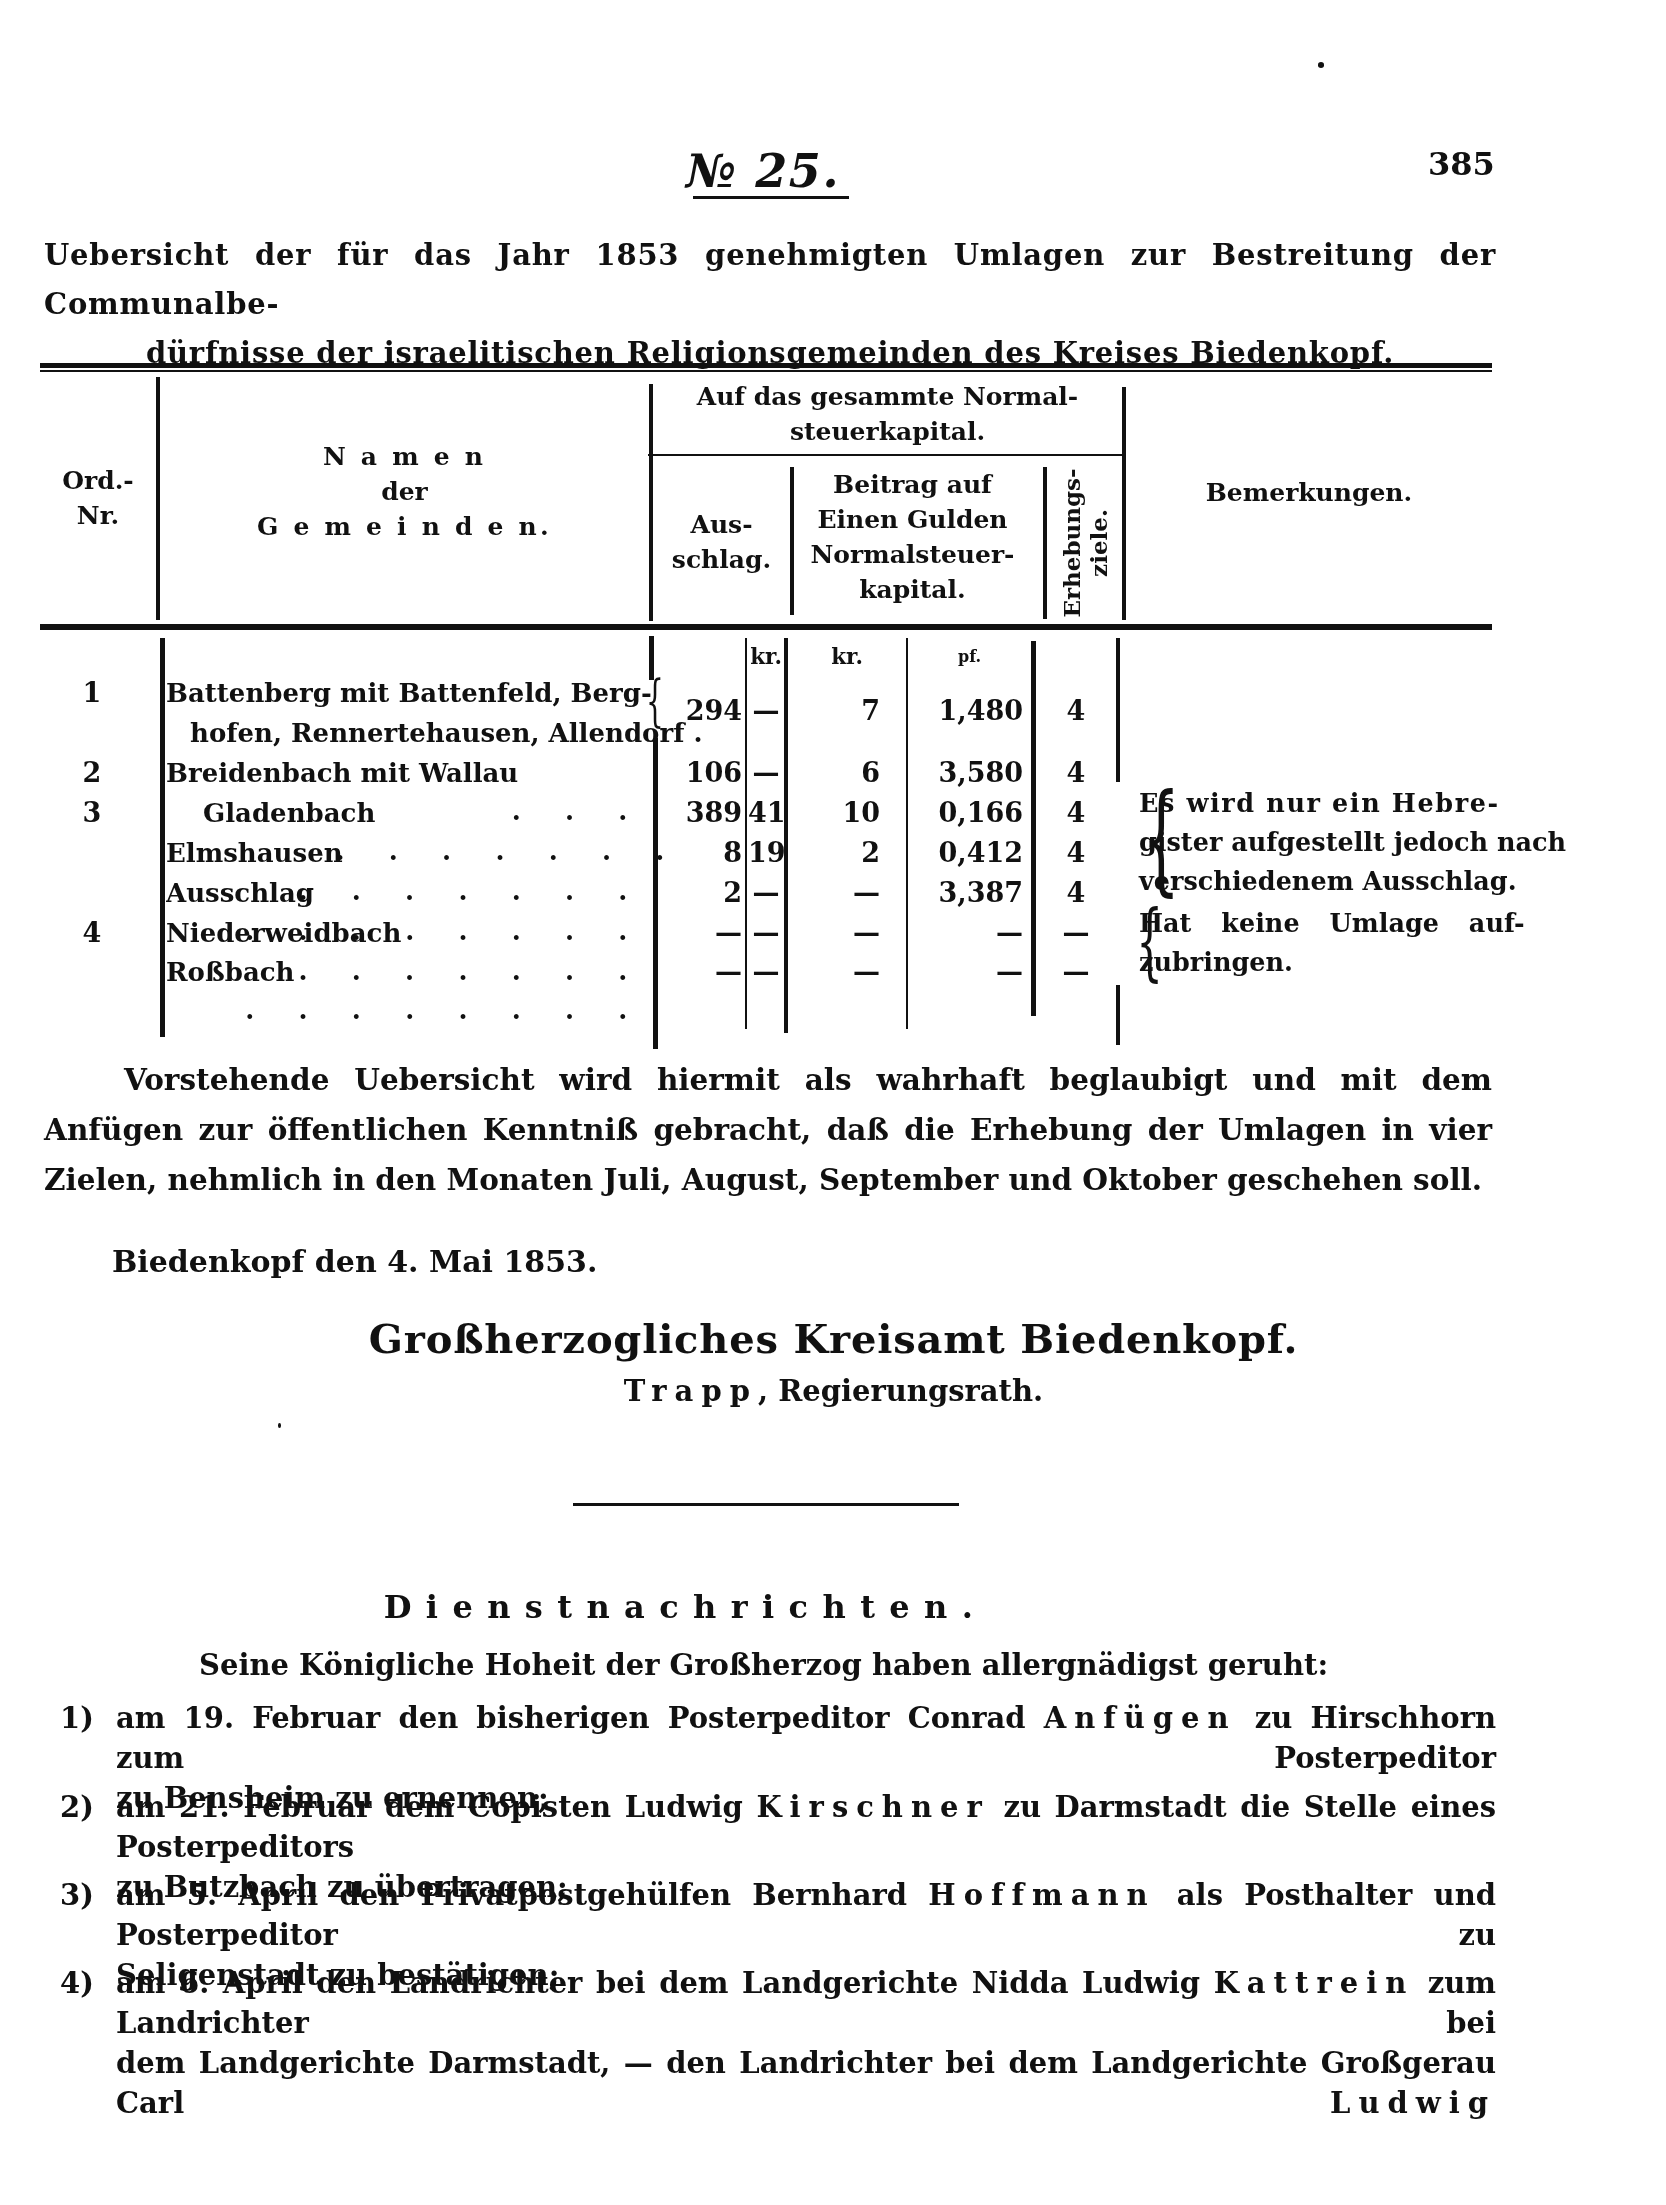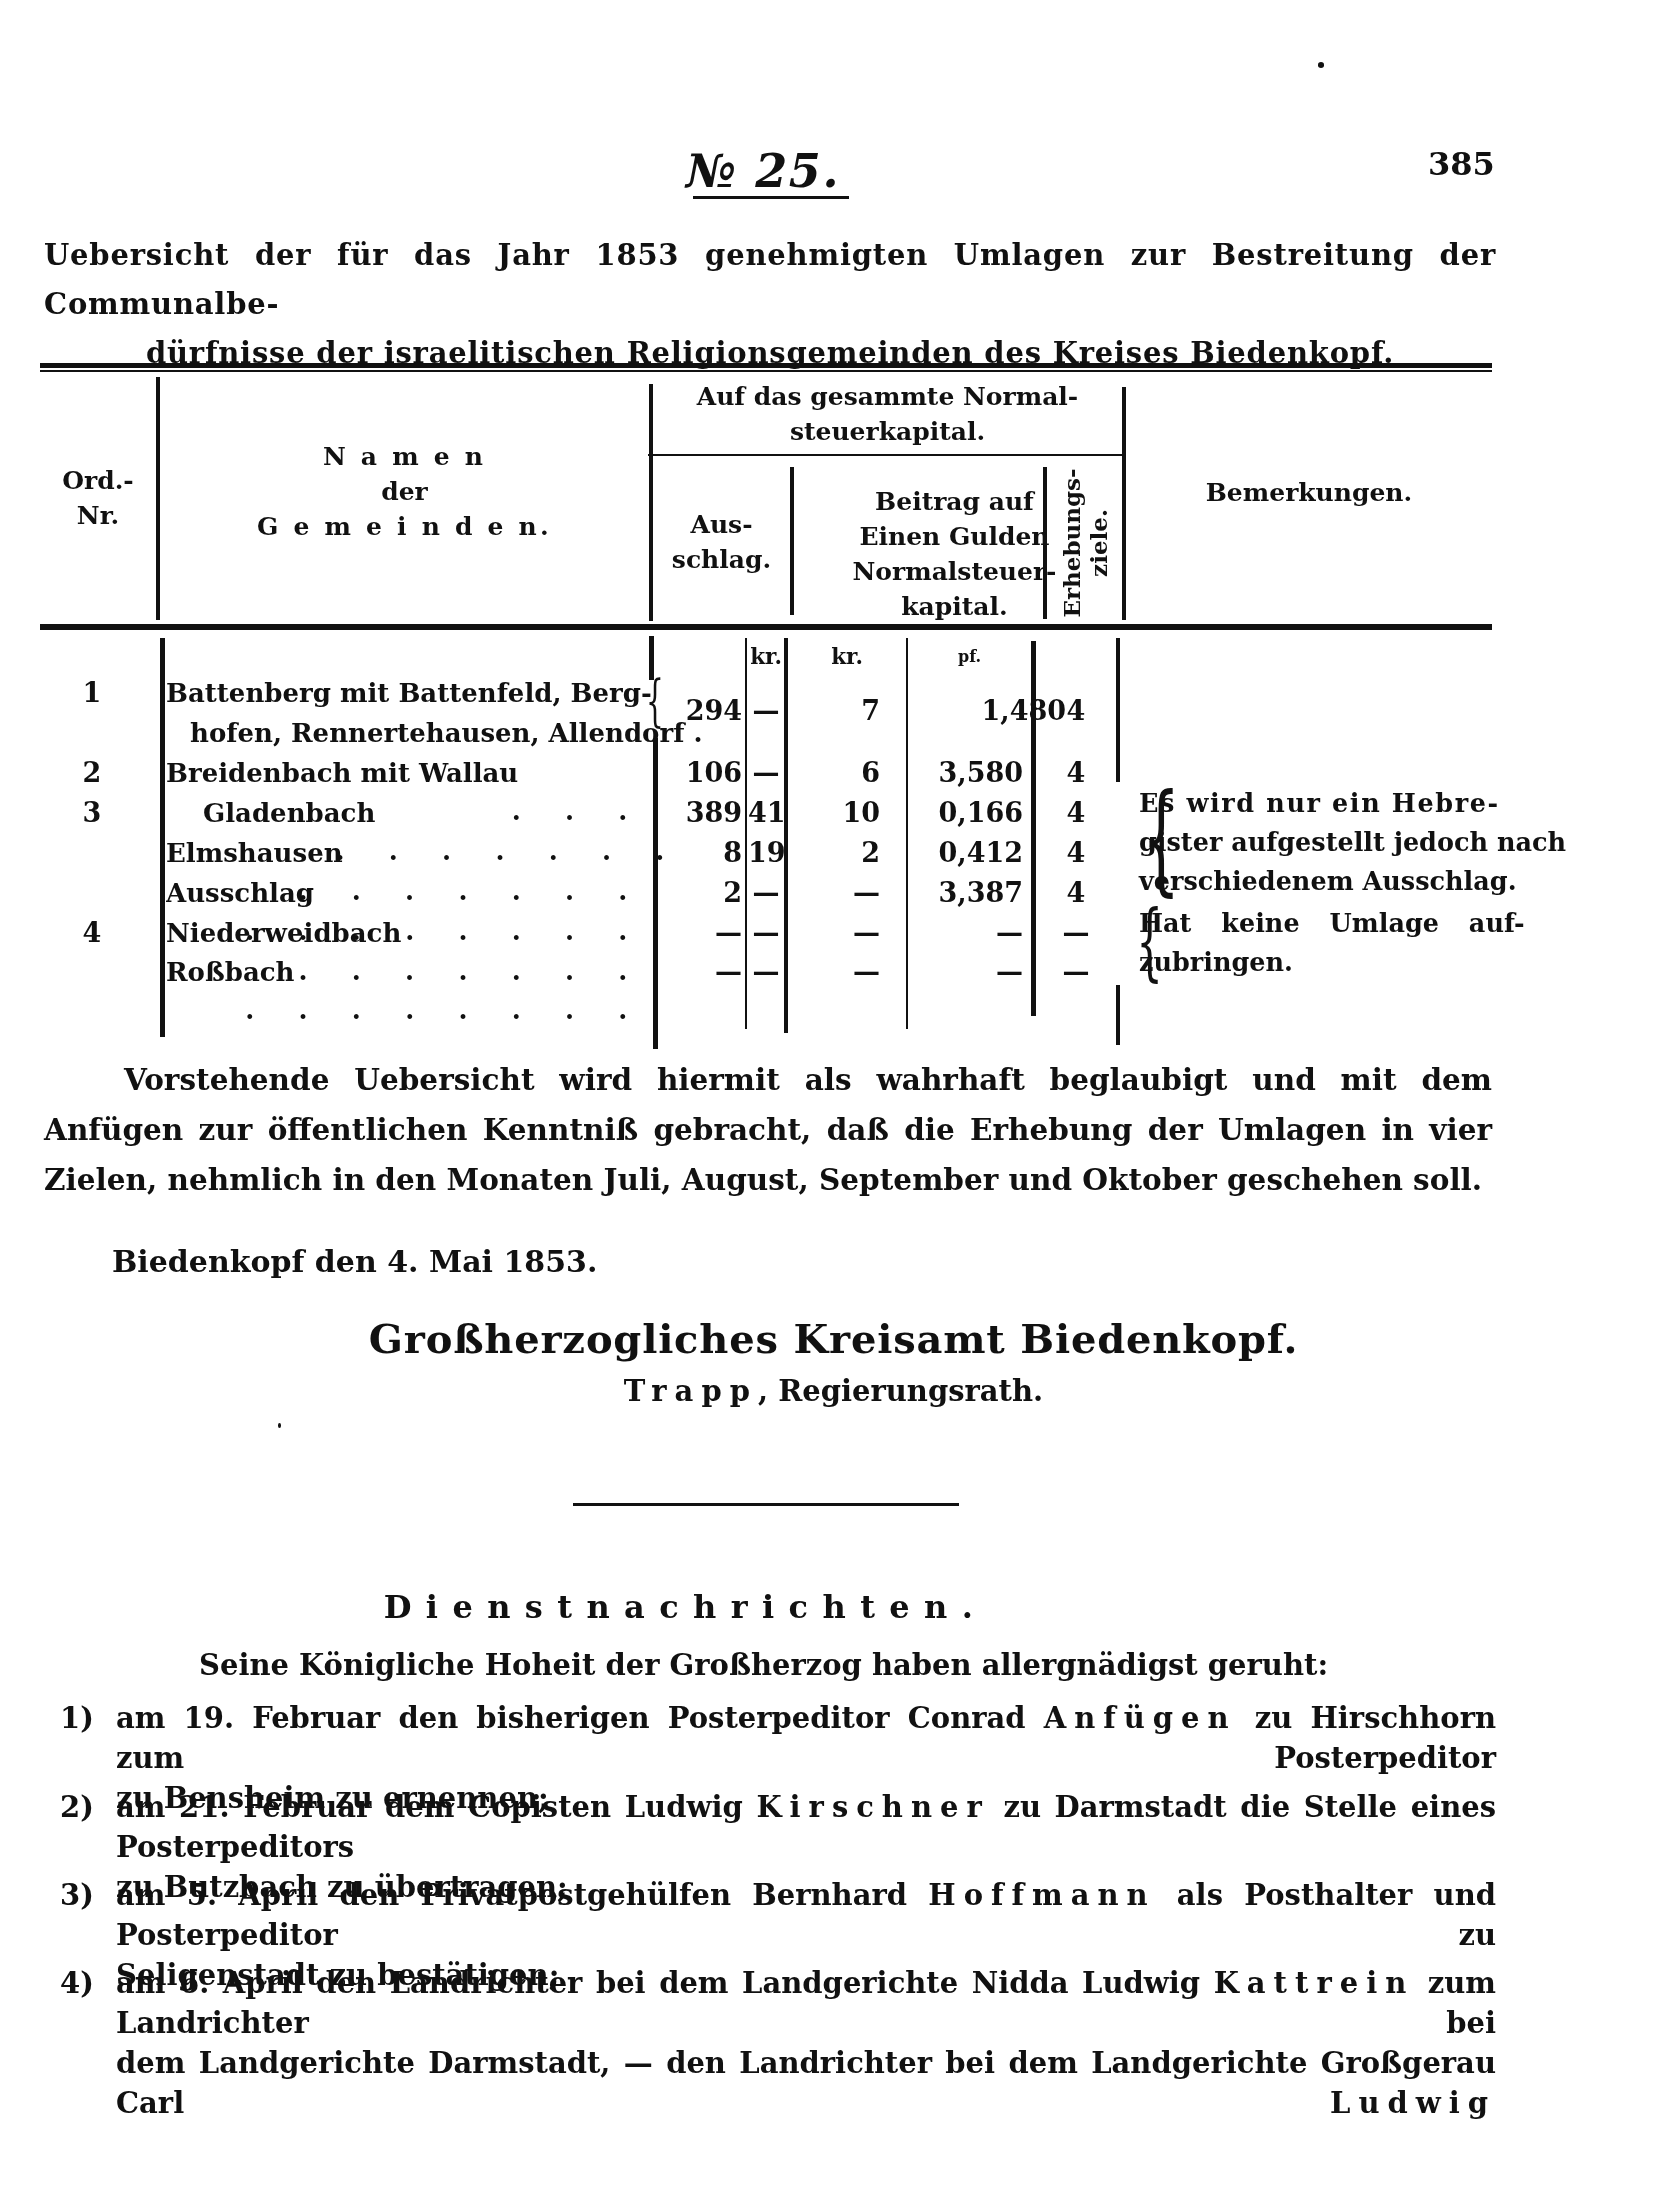--- a/index.html
+++ b/index.html
@@ -93,21 +93,21 @@
     <div style="letter-spacing:3.2px;">G e m e i n d e n.</div>
   </div>
   <div class="th" style="left:613px;top:16px;width:469px;">
     <div>Auf das gesammte Normal-</div>
     <div>steuerkapital.</div>
   </div>
   <div class="th" style="left:613px;top:144px;width:137px;">
     <div>Aus-</div>
     <div>schlag.</div>
   </div>
-  <div class="th" style="left:790px;top:104px;width:249px;margin-top:17px;">
+  <div class="th" style="left:748px;top:104px;width:249px;">
     <div>Beitrag auf</div>
     <div>Einen Gulden</div>
     <div>Normalsteuer-</div>
     <div>kapital.</div>
   </div>
   <div class="th" style="left:1007px;top:104px;width:75px;height:152px;">
     <div style="position:absolute;left:50%;top:50%;width:152px;transform:translate(-50%,-50%) rotate(-90deg);font-size:23px;line-height:27px;white-space:normal;">Erhebungs-ziele.</div>
   </div>
   <div class="th" style="left:1086px;top:112px;width:366px;">Bemerkungen.</div>
 
@@ -126,21 +126,21 @@
   <div class="td ctr" style="left:868px;top:275px;width:123px;font-size:16px;">pf.</div>
 
   <div>
     <div class="td ctr" style="left:32px;top:311px;width:40px;">1</div>
     <div class="td name" style="left:126px;top:311px;">Battenberg mit Battenfeld, Berg-</div>
     <div class="td name" style="left:150px;top:351px;">hofen, Rennertehausen, Allendorf .</div>
     <div class="brace" style="left:597px;top:310px;">{</div>
     <div class="td num" style="left:618px;top:329px;width:84px;">294</div>
     <div class="td ctr" style="left:708px;top:329px;width:36px;">—</div>
     <div class="td num" style="left:748px;top:329px;width:92px;">7</div>
-    <div class="td num" style="left:868px;top:329px;width:115px;padding-left:43px;">1,480</div>
+    <div class="td num" style="left:868px;top:329px;width:115px;">1,480</div>
     <div class="td ctr" style="left:996px;top:329px;width:80px;">4</div>
   </div>
 
   <div id="rows-container">
       <div>
         <div class="td ctr" style="left:32px;top:391px;width:40px;">2</div>
         <div class="td name" style="left:126px;top:391px;width:479px;overflow:hidden;"><span>Breidenbach mit Wallau</span><span class="dots" style="float:right;">. . .</span></div>
         <div class="td num" style="left:618px;top:391px;width:84px;">106</div>
         <div class="td ctr" style="left:708px;top:391px;width:36px;">—</div>
         <div class="td num" style="left:748px;top:391px;width:92px;">6</div>

